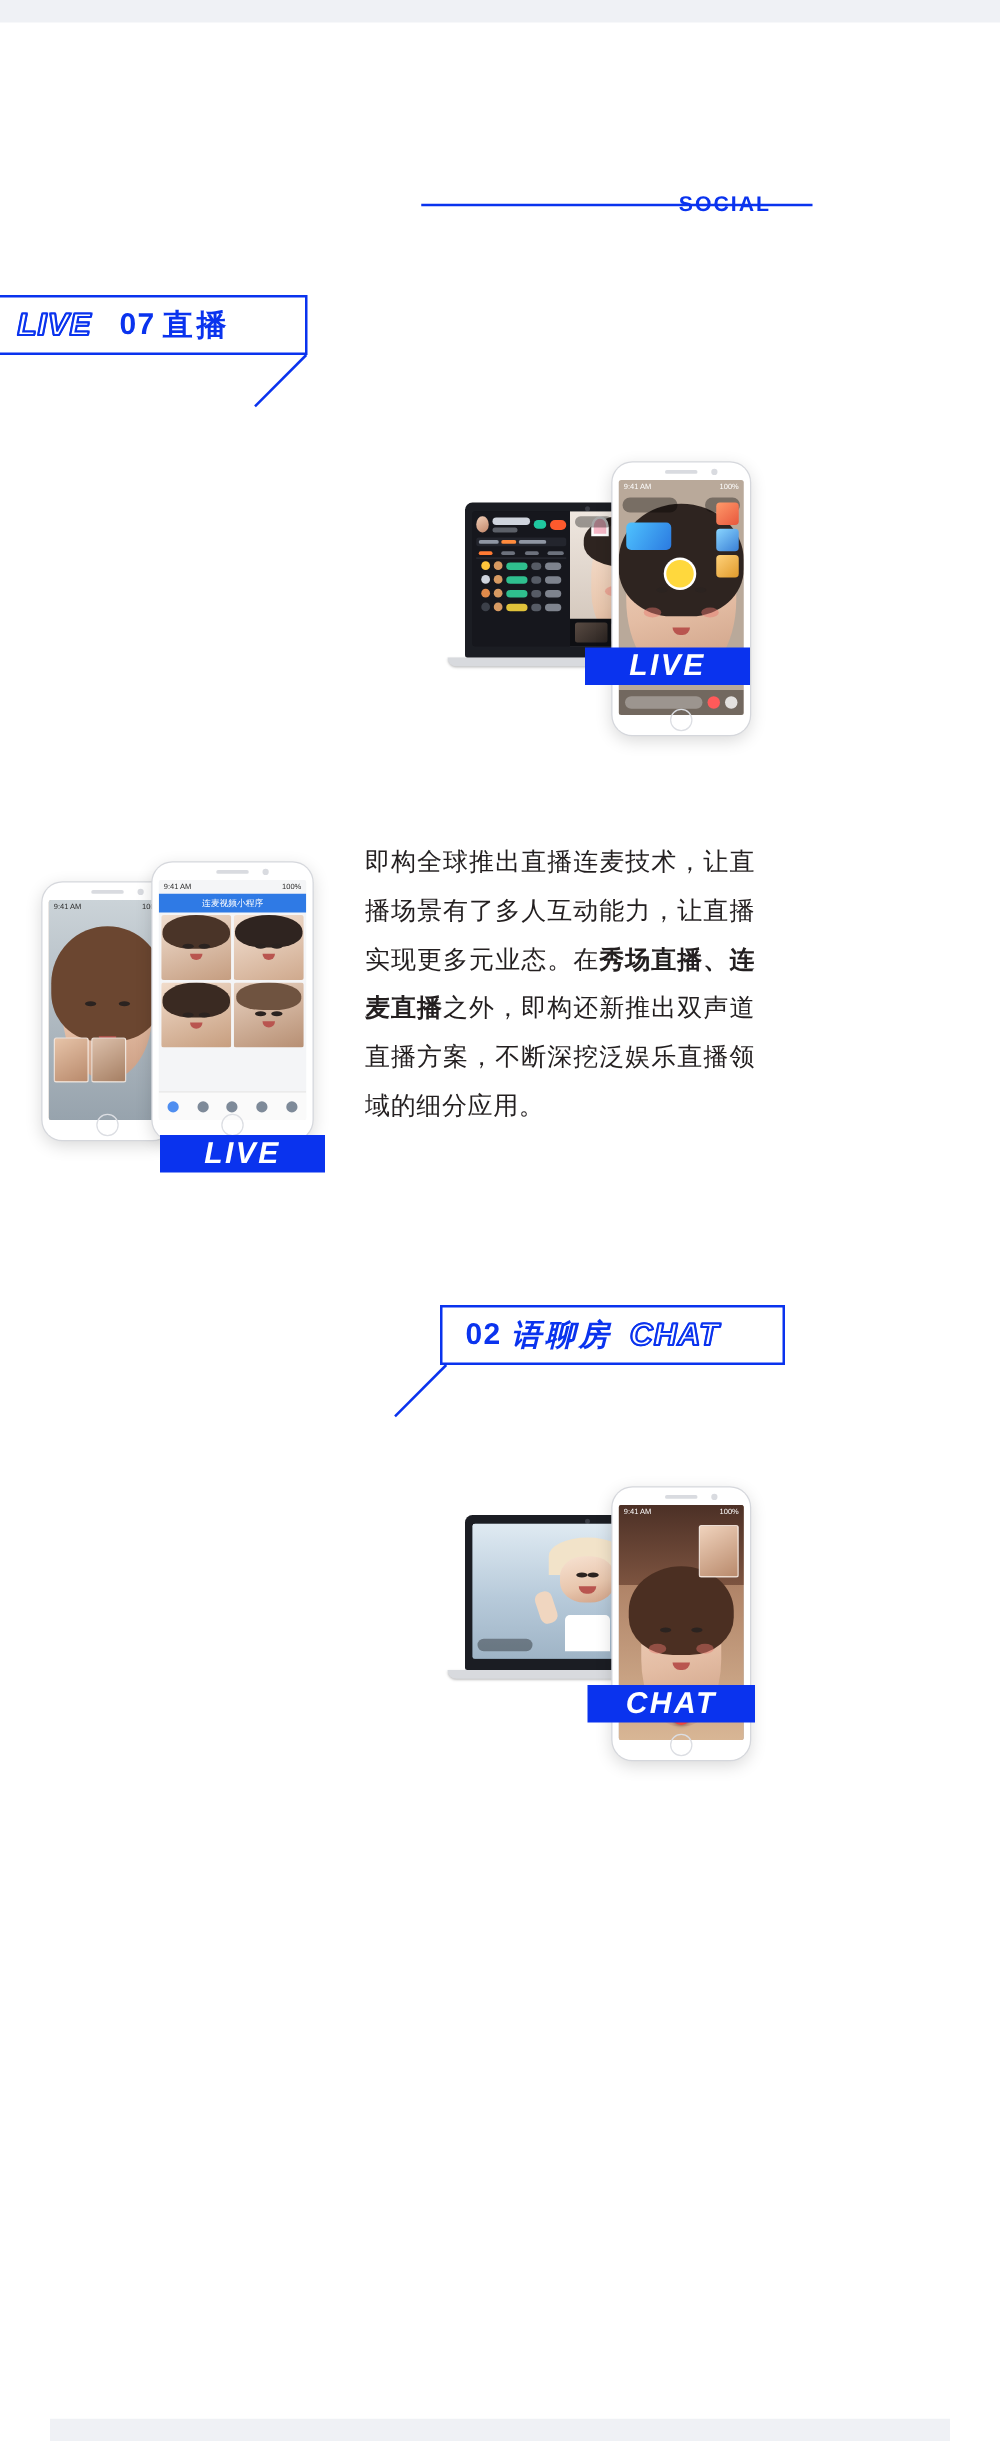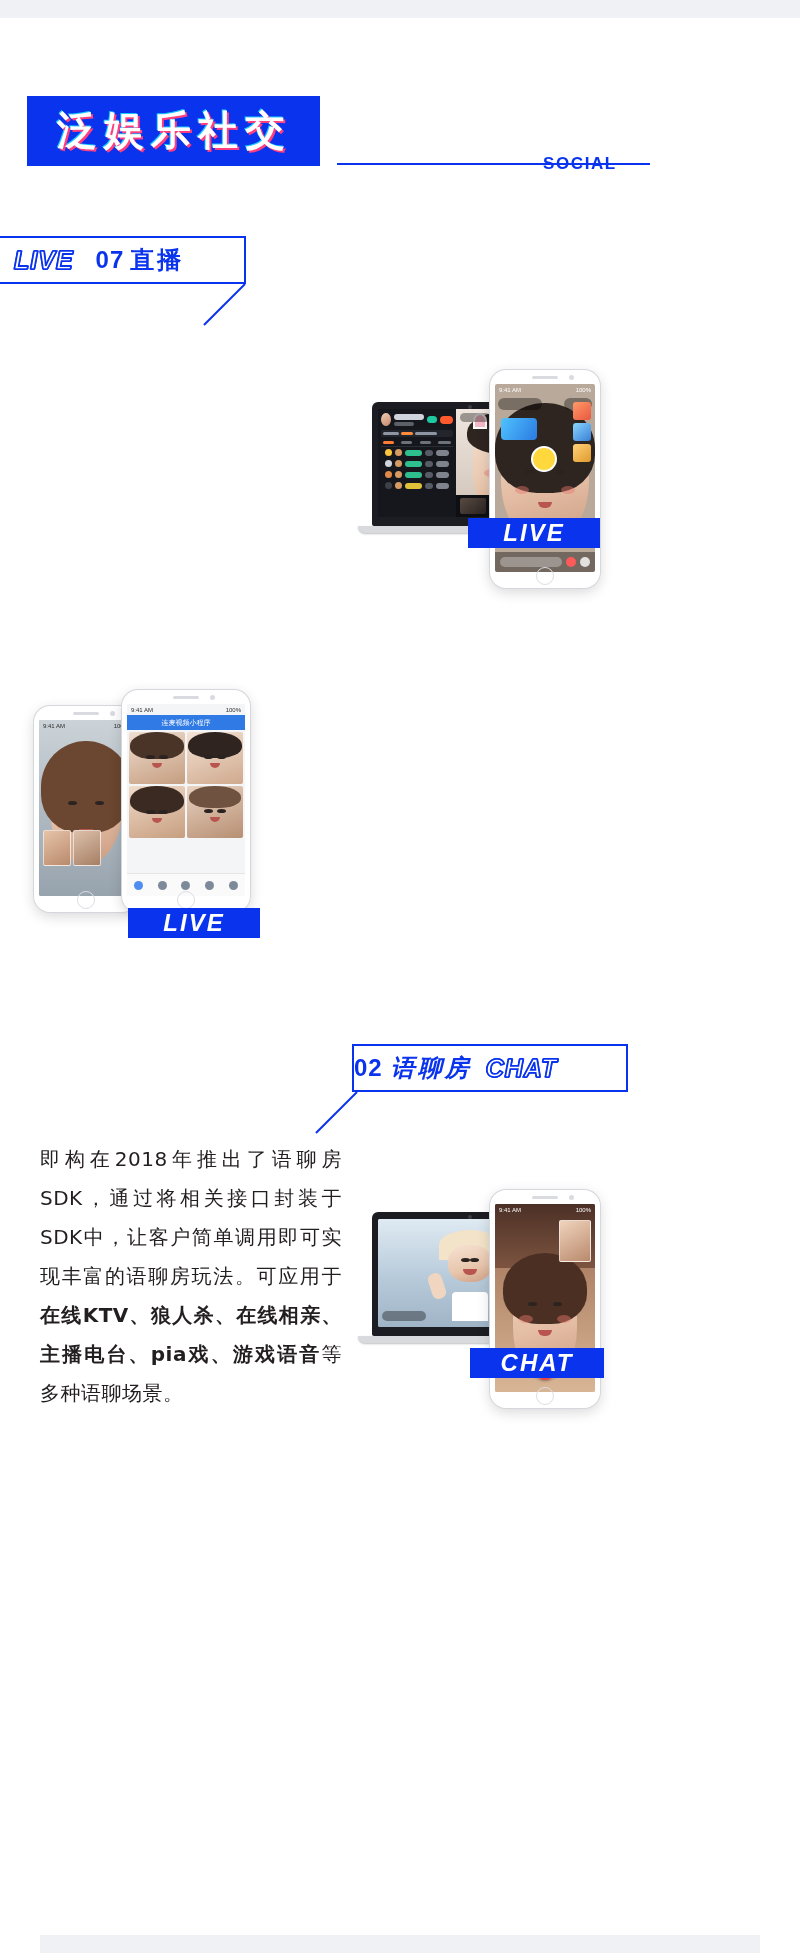--- a/index.html
+++ b/index.html
@@ -63,21 +63,21 @@
     position:absolute;
     border:2px solid #0a33ee;
     background:#ffffff;
     box-sizing:border-box;
     display:flex;
     align-items:center;
     height:48px;
     white-space:nowrap;
   }
   .chip.left{left:-10px;top:236px;width:256px;padding-left:22px;justify-content:flex-start;}
-  .chip.right{left:352px;top:1044px;width:276px;padding-right:32px;justify-content:flex-start;}
+  .chip.right{left:352px;top:1044px;width:276px;padding-right:32px;justify-content:center;}
   .chip .en{
     font-style:italic;
     font-weight:bold;
     font-size:25px;
     letter-spacing:1px;
     color:#ffffff;
     -webkit-text-stroke:1.6px #0a33ee;
     text-shadow:
       1px 0 0 #0a33ee, -1px 0 0 #0a33ee,
       0 1px 0 #0a33ee, 0 -1px 0 #0a33ee;
@@ -246,25 +246,20 @@
   .sticker{width:18px;height:18px;border-radius:3px;}
 </style>
 </head>
 <body>
 
 <div class="page">
 
   <div class="band-top"></div>
   <div class="band-bottom"></div>
 
-  <div class="hero">
-    <div class="hero-box">
-      <div class="hero-title">泛娱乐社交</div>
-    </div>
-  </div>
   <div class="hero-line"></div>
   <div class="hero-kicker">SOCIAL</div>
 
   <div class="chip left">
     <span class="en">LIVE</span>
     <span class="num">07</span>
     <span class="cn">直播</span>
   </div>
   <div class="tail tail-1"></div>
 
@@ -457,29 +452,29 @@
           <div class="tbi" style="background:#7e8a99;"></div>
           <div class="tbi" style="background:#7e8a99;"></div>
         </div>
       </div>
       <div class="home"></div>
     </div>
   </div>
 
   <div class="badge badge-live-2">LIVE</div>
 
+  <div class="copy copy-2"><span>即构全球推出直播连麦技术，让直播场景有了多人互动能力，让直播实现更多元业态。在</span><b>秀场直播、连麦直播</b><span>之外，即构还新推出双声道直播方案，不断深挖泛娱乐直播领域的细分应用。</span></div>
 
   <div class="chip right">
     <span class="num">02</span>
     <span class="cn">语聊房</span>
     <span class="en">CHAT</span>
   </div>
   <div class="tail tail-2"></div>
 
-  <div class="copy copy-3"><span>即构在2018年推出了语聊房SDK，通过将相关接口封装于SDK中，让客户简单调用即可实现丰富的语聊房玩法。可应用于</span><b>在线KTV、狼人杀、在线相亲、主播电台、pia戏、游戏语音</b><span>等多种语聊场景。</span></div>
 
   <div class="mock" style="left:372px;top:1190px;width:250px;height:230px;">
     <div class="laptop" style="left:0;top:22px;width:196px;">
       <div class="lid" style="width:196px;height:124px;position:relative;">
         <div class="notch"></div>
         <div class="screen" style="background:linear-gradient(180deg,#cfe0ec,#8fa9bc);position:relative;">
           <div style="position:absolute;inset:0;background:linear-gradient(180deg,#dfeaf2 0%,#b7cada 55%,#9fb4c6 100%);"></div>
           <div style="position:absolute;left:50%;top:10%;transform:translateX(-50%);width:62px;height:30px;border-radius:50% 50% 0 0;background:#f2e3c9;"></div>
           <div class="face sk2" style="left:38%;right:38%;top:24%;height:34%;border-radius:44%;"></div>
           <div class="eye" style="left:45%;top:36%;"></div>

